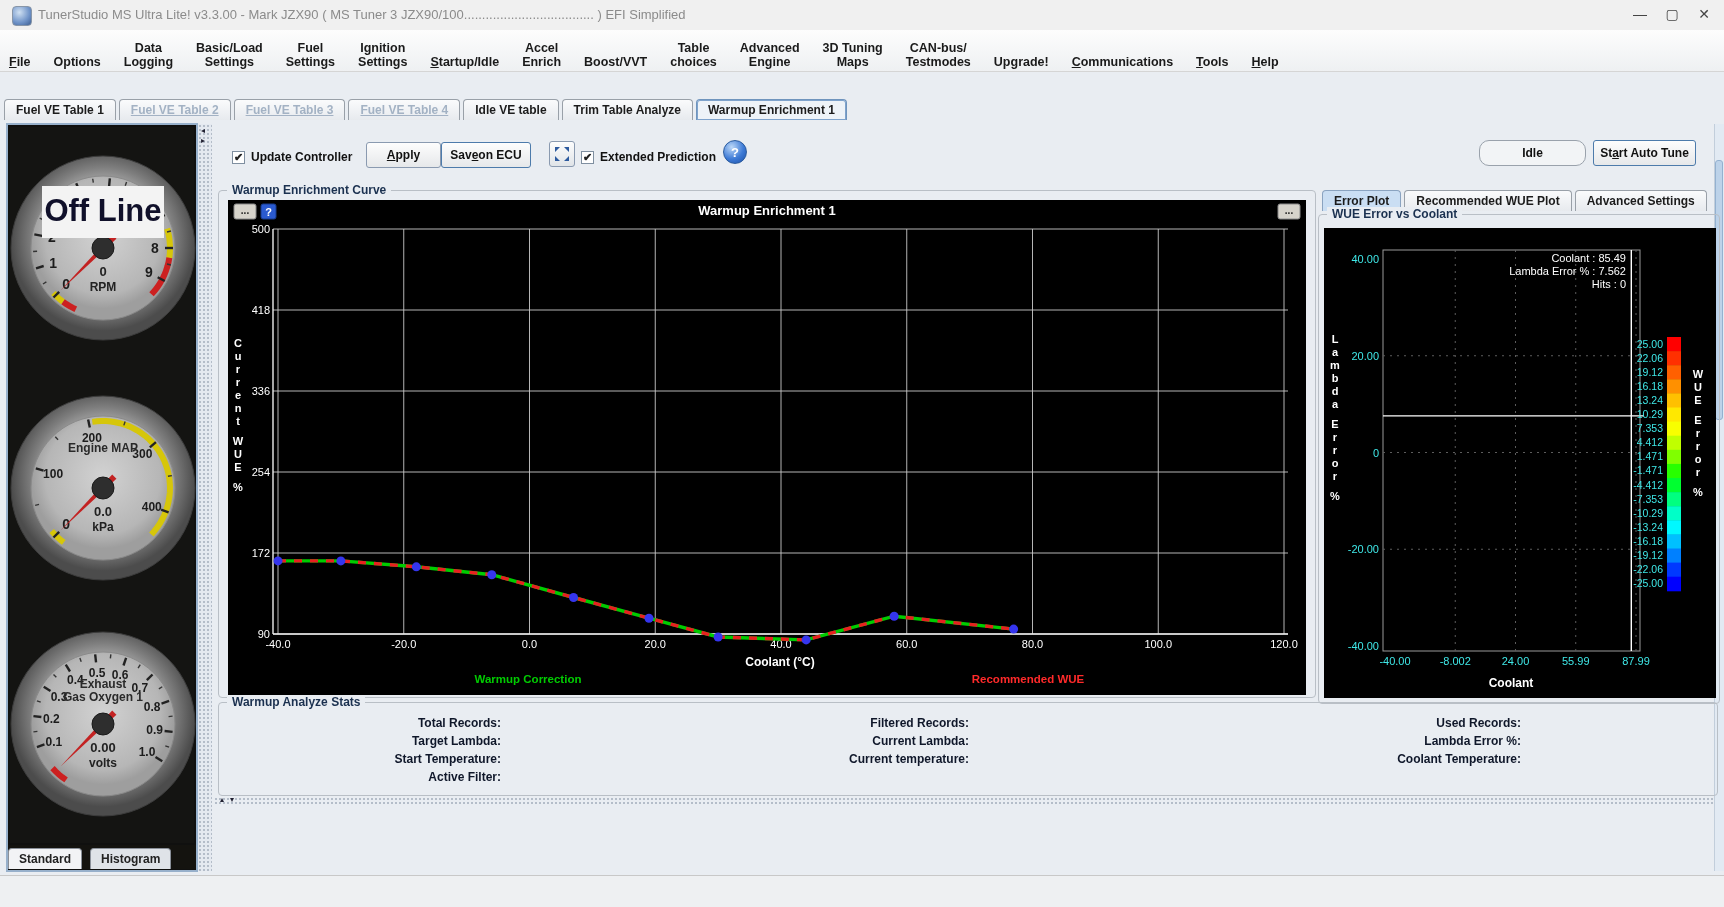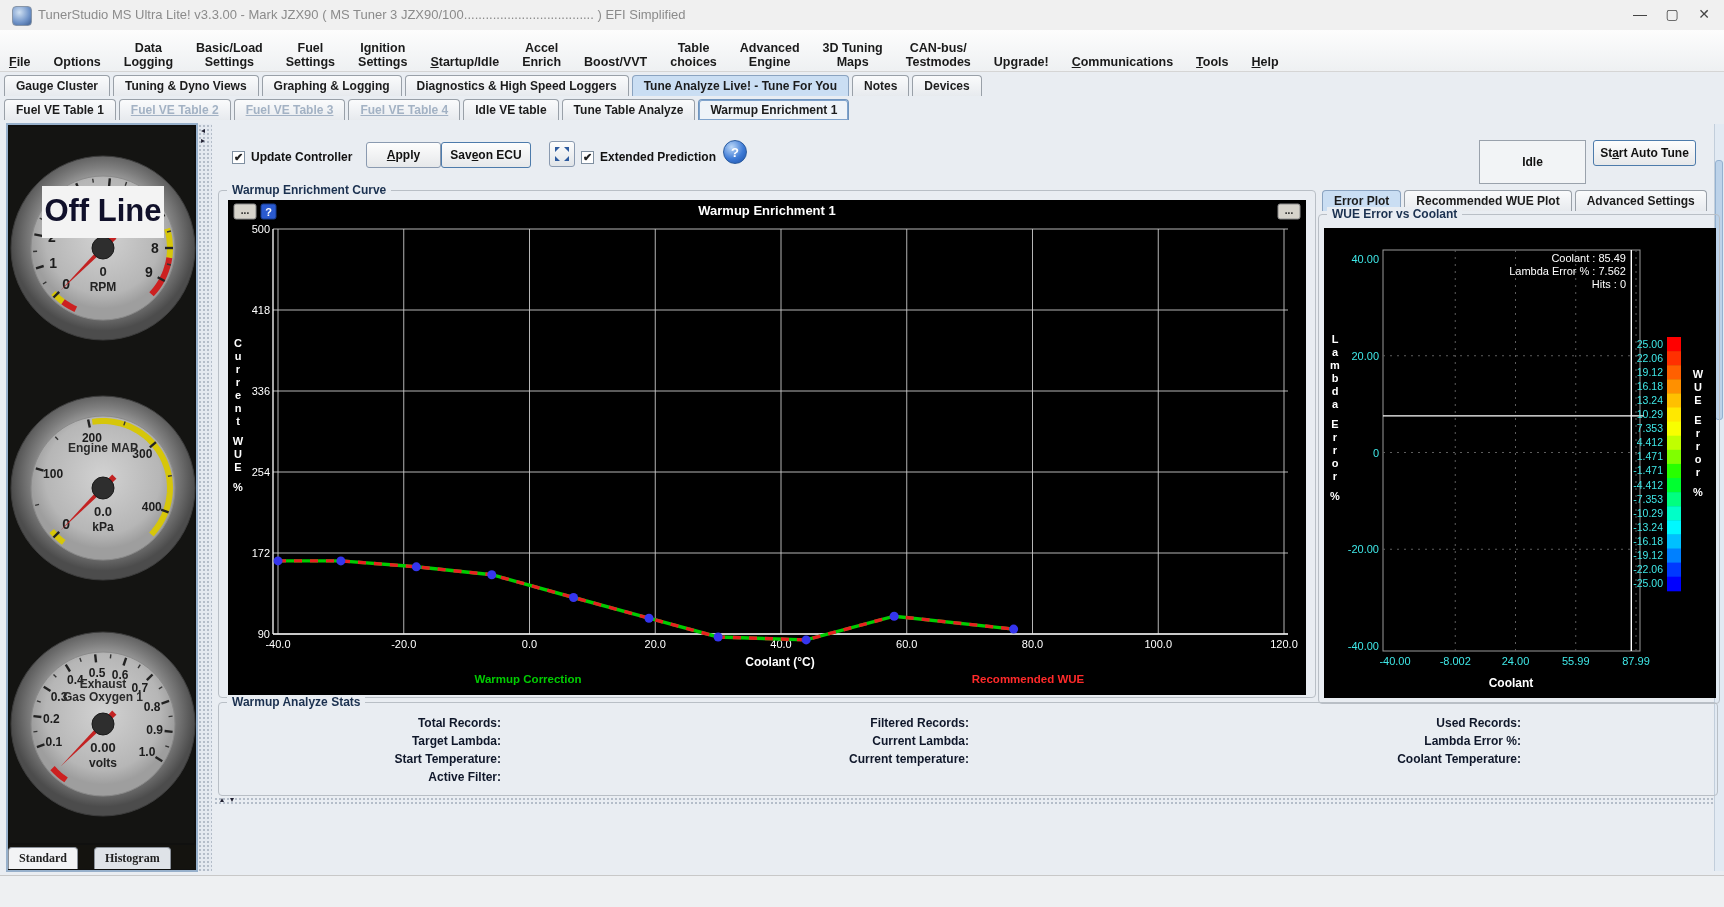--- a/index.html
+++ b/index.html
@@ -19,21 +19,21 @@
   #tabrow2{top:96px;height:26px;align-items:center;}
   .tab{display:inline-flex;align-items:center;padding:3px 11px;border:1px solid #99a0a8;border-bottom:none;border-radius:4px 4px 0 0;background:linear-gradient(#fafbfc,#e7eaee);font-size:12px;font-weight:700;color:#1c1c1c;margin-right:3px;white-space:nowrap;}
   .tab.active1{background:#cadef3;border-color:#8aa3c0;}
   .tab.active2{background:#eef3f8;box-shadow:inset 0 0 0 1px #7fa3cc;border-color:#6f94bd;}
   .tab.disabled{color:#a3b2c4;text-decoration:underline;}
   
   #left-panel{left:6px;top:123px;width:192px;height:749px;border:2px solid #97b0cb;background:#10100f;box-sizing:border-box;}
   #gauge-black{left:10px;top:127px;width:184px;height:716px;background:#141412;}
   #offline-box{left:42px;top:186px;width:122px;height:52px;background:#f3f3f3;color:#10102a;font-size:31px;font-weight:700;text-align:center;line-height:50px;z-index:5;}
   #left-tabs{left:8px;top:845px;width:188px;height:24px;display:flex;align-items:flex-end;background:#14130f;}
-  .ltab{padding:3px 10px;border:1px solid #8a9099;border-bottom:none;border-radius:4px 4px 0 0;font-size:12px;font-weight:700;color:#222;background:#dfe3e8;margin-right:16px;font-family:Liberation Serif, serif;}
+  .ltab{padding:3px 10px;border:1px solid #8a9099;border-bottom:none;border-radius:4px 4px 0 0;font-size:12px;font-weight:700;color:#222;background:#dfe3e8;margin-right:8px;}
   .ltab.active{background:#f2f3f5;}
   
   #v-divider{left:198px;top:124px;width:14px;height:747px;background:#e4e9f0;background-image:radial-gradient(#b4bdc9 1px,transparent 1px);background-size:4px 4px;}
   .divarrow{font-size:8px;color:#223;line-height:8px;left:3px;}
   #h-splitter{left:214px;top:797px;width:1506px;height:8px;background-image:radial-gradient(#b4bdc9 1px,transparent 1px);background-size:4px 4px;}
   #right-scrollbar{left:1714px;top:124px;width:10px;height:747px;background:#e2eaf3;border-left:1px solid #c2cedb;box-sizing:border-box;}
   #right-scroll-thumb{left:1715px;top:160px;width:8px;height:260px;background:#bcd2e9;border:1px solid #93b1d0;box-sizing:border-box;border-radius:3px;}
   
   .grp{border:1px solid #b9bfc6;border-radius:4px;}
   .gt{position:absolute;top:-8px;left:8px;background:#e9edf2;padding:0 5px;font-size:12px;font-weight:700;color:#1b3150;white-space:nowrap;}
@@ -79,36 +79,27 @@
       <div class="menu-item">Table<br>choices</div>
       <div class="menu-item">Advanced<br>Engine</div>
       <div class="menu-item">3D Tuning<br>Maps</div>
       <div class="menu-item">CAN-bus/<br>Testmodes</div>
       <div class="menu-item">Upgrade!</div>
       <div class="menu-item"><u>C</u>ommunications</div>
       <div class="menu-item"><u>T</u>ools</div>
       <div class="menu-item"><u>H</u>elp</div>
     </div>
 
-  <div class="abs tabrow" id="tabrow1">
-      <div class="tab">Gauge Cluster</div>
-      <div class="tab">Tuning &amp; Dyno Views</div>
-      <div class="tab">Graphing &amp; Logging</div>
-      <div class="tab">Diagnostics &amp; High Speed Loggers</div>
-      <div class="tab active1">Tune Analyze Live! - Tune For You</div>
-      <div class="tab">Notes</div>
-      <div class="tab">Devices</div>
-    </div>
   <div class="abs tabrow" id="tabrow2">
       <div class="tab">Fuel VE Table 1</div>
       <div class="tab disabled">Fuel VE Table 2</div>
       <div class="tab disabled">Fuel VE Table 3</div>
       <div class="tab disabled">Fuel VE Table 4</div>
       <div class="tab">Idle VE table</div>
-      <div class="tab">Tune Table Analyze</div>
+      <div class="tab">Trim Table Analyze</div>
       <div class="tab active2">Warmup Enrichment 1</div>
     </div>
 
   <div class="abs" id="left-panel"></div>
   <div class="abs" id="gauge-black"></div>
   <div class="abs" id="gauge-slot-1" style="left:8px;top:153px;width:190px;height:190px;"><svg width="190" height="190" viewBox="0 0 190 190">
         <defs>
           <radialGradient id="g0b" cx="50%" cy="45%">
             <stop offset="55%" stop-color="#b9b9b9"></stop>
             <stop offset="78%" stop-color="#7e7e7e"></stop>
@@ -275,21 +266,21 @@
   <div class="abs" id="expand-btn" style="left:549px;top:141px;width:24px;height:24px;">
     <svg width="16" height="16" viewBox="0 0 16 16">
       <path d="M1,1 L6,1 L1,6 Z M15,1 L15,6 L10,1 Z M1,15 L1,10 L6,15 Z M15,15 L10,15 L15,10 Z" fill="#2d5a9e"></path>
     </svg>
   </div>
   <div class="abs chk" style="left:581px;top:150px;">
     <span class="chkbox">✔</span>
     <span>Extended Prediction</span>
   </div>
   <div class="abs" id="help-orb" style="left:723px;top:140px;width:22px;height:22px;">?</div>
-  <div class="abs" id="idle-box" style="left:1479px;top:140px;width:107px;height:44px;">Idle</div>
+  <div class="abs" id="idle-box" style="left:1479px;top:140px;width:107px;height:26px;border-radius:10px;">Idle</div>
   <div class="abs btn blue-border" style="left:1593px;top:140px;width:103px;height:26px;">St<u>a</u>rt Auto Tune</div>
 
   <div class="abs grp" style="left:218px;top:190px;width:1096px;height:506px;">
     <span class="gt">Warmup Enrichment Curve</span>
   </div>
   <div class="abs" id="main-chart" style="left:228px;top:200px;width:1078px;height:495px;"><svg width="1078" height="495" viewBox="0 0 1078 495">
         <rect x="0" y="0" width="1078" height="495" fill="#000"></rect>
         <line x1="50" y1="29" x2="50" y2="434" stroke="#c9c9c9" stroke-width="0.9"></line>
         <line x1="175.75" y1="29" x2="175.75" y2="434" stroke="#c9c9c9" stroke-width="0.9"></line>
         <line x1="301.5" y1="29" x2="301.5" y2="434" stroke="#c9c9c9" stroke-width="0.9"></line>

